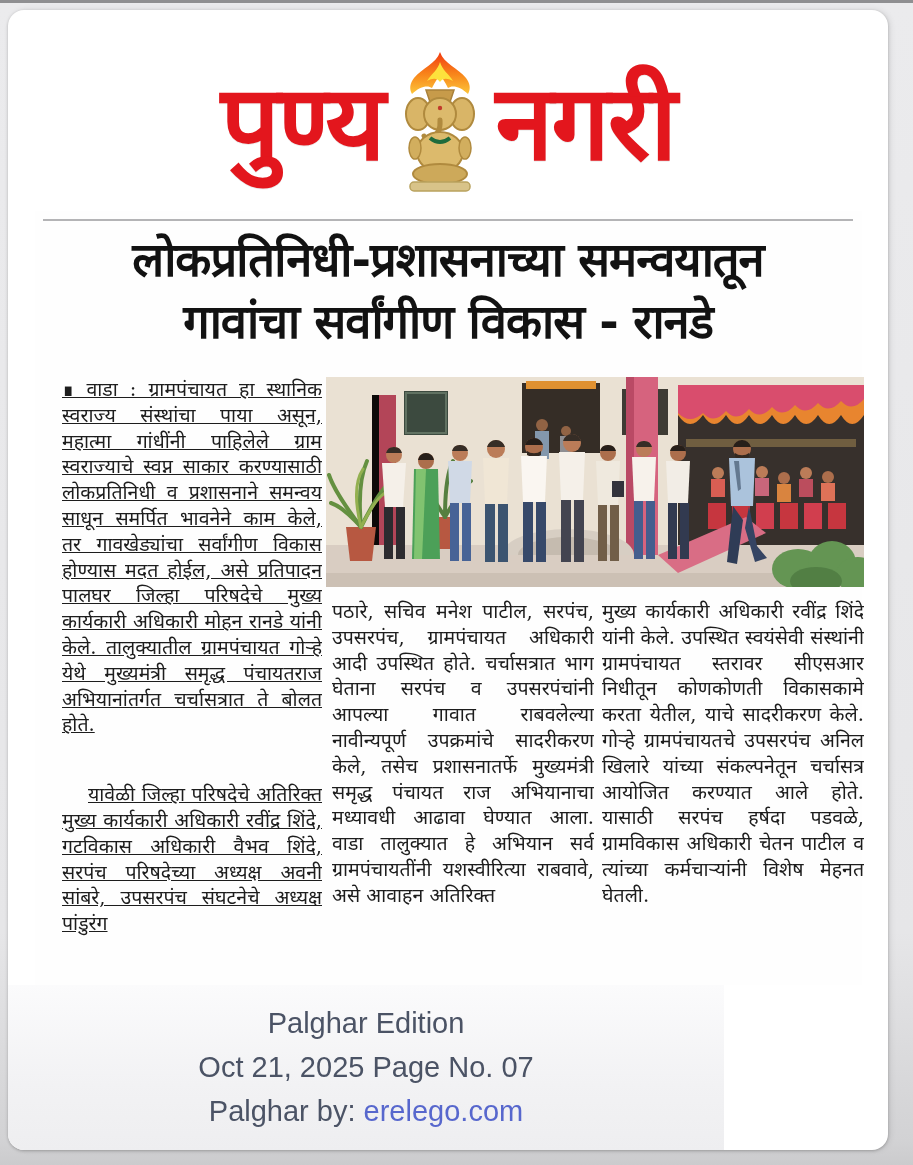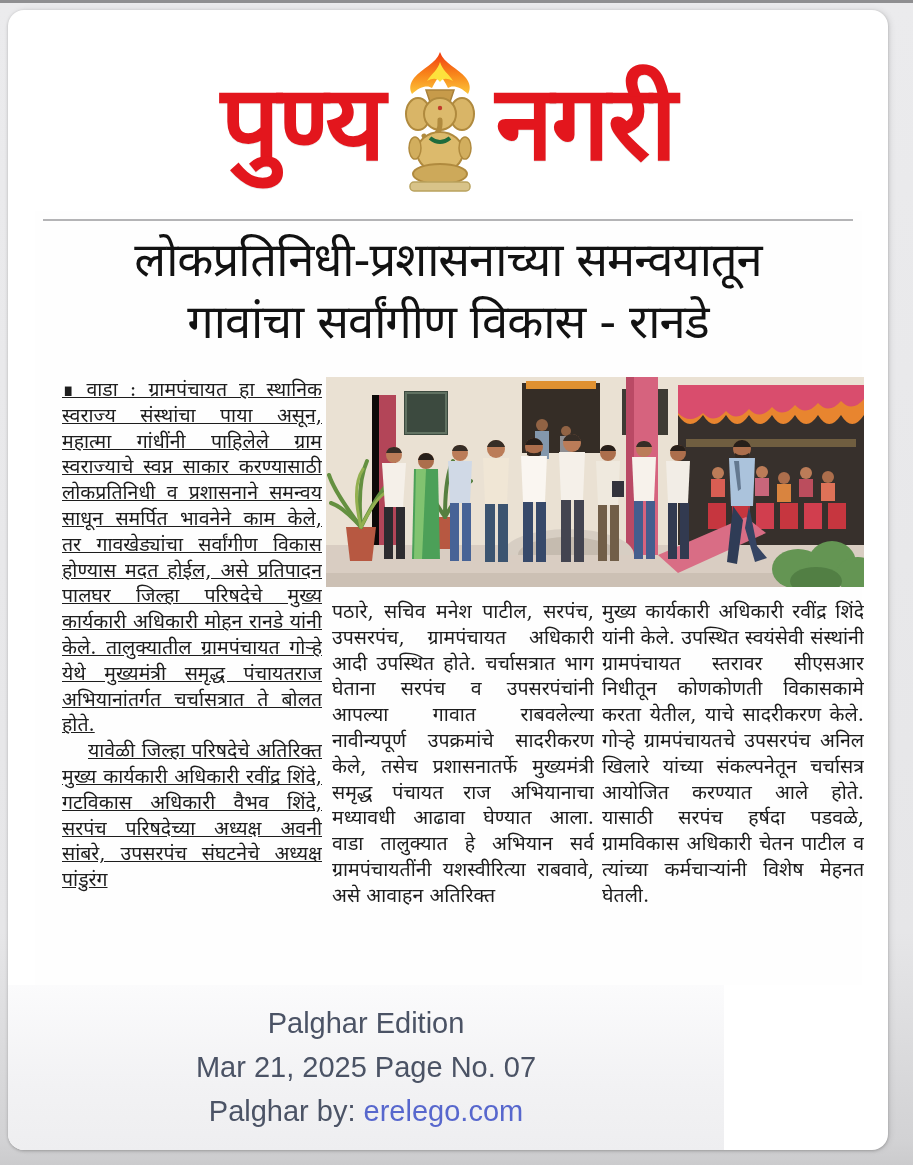--- a/index.html
+++ b/index.html
@@ -30,28 +30,28 @@
   }
   .ganesha{ width:96px; height:142px; margin:0 2px; flex:0 0 auto; }
   
   .clipping{
     position:absolute; left:27px; top:201px; width:827px; height:774px;
     background:#fefefe;
   }
   .rule{ position:absolute; left:8px; top:8px; width:810px; height:2px; background:#b4b4b6; }
   .headline{
     position:absolute; left:10px; top:18px; width:806px; text-align:center;
-    font-family:"DejaVu Sans", sans-serif; font-weight:400; color:#121212;
+    font-family:"DejaVu Sans", sans-serif; font-weight:700; color:#121212;
     font-size:47px; line-height:62px; letter-spacing:-1px;
   }
   .body-text{
     font-family:"DejaVu Serif", serif; color:#1d1d1d;
     font-size:19.5px; line-height:25.8px; text-align:justify;
   }
-  .body-text p+p{ text-indent:26px; }
+  .body-text p+p{ text-indent:26px;margin-top:44px; }
   .col-left  { position:absolute; left:27px;  top:166px; width:260px; height:600px; overflow:hidden;text-decoration:underline; }
   .col-mid   { position:absolute; left:297px; top:388px; width:262px; height:378px; overflow:hidden; }
   .col-right { position:absolute; left:567px; top:388px; width:262px; height:378px; overflow:hidden; }
   .photo{
     position:absolute; left:291px; top:166px; width:538px; height:210px;
     background:#e9e4d8; overflow:hidden;
   }
   .photo svg{ display:block; width:100%; height:100%; }
   
   .footer{
@@ -279,19 +279,19 @@
     <div class="body-text col-right">
       <p>मुख्य कार्यकारी अधिकारी रवींद्र शिंदे यांनी केले. उपस्थित स्वयंसेवी संस्थांनी ग्रामपंचायत स्तरावर सीएसआर निधीतून कोणकोणती विकासकामे करता येतील, याचे सादरीकरण केले. गोऱ्हे ग्रामपंचायतचे उपसरपंच अनिल खिलारे यांच्या संकल्पनेतून चर्चासत्र आयोजित करण्यात आले होते. यासाठी सरपंच हर्षदा पडवळे, ग्रामविकास अधिकारी चेतन पाटील व त्यांच्या कर्मचाऱ्यांनी विशेष मेहनत घेतली.</p>
     </div>
     <div class="body-text col-mid">
       <p>पठारे, सचिव मनेश पाटील, सरपंच, उपसरपंच, ग्रामपंचायत अधिकारी आदी उपस्थित होते. चर्चासत्रात भाग घेताना सरपंच व उपसरपंचांनी आपल्या गावात राबवलेल्या नावीन्यपूर्ण उपक्रमांचे सादरीकरण केले, तसेच प्रशासनातर्फे मुख्यमंत्री समृद्ध पंचायत राज अभियानाचा मध्यावधी आढावा घेण्यात आला. वाडा तालुक्यात हे अभियान सर्व ग्रामपंचायतींनी यशस्वीरित्या राबवावे, असे आवाहन अतिरिक्त</p>
     </div>
   </div>
 
   <div class="footer">
     <div class="footer-line first">Palghar Edition</div>
-    <div class="footer-line">Mar 21, 2025 Page No. 07</div>
+    <div class="footer-line">Oct 21, 2025 Page No. 07</div>
     <div class="footer-line">
       <span>Palghar by: </span><a href="#">erelego.com</a>
     </div>
   </div>
 
 </div>
 
 </body></html>

